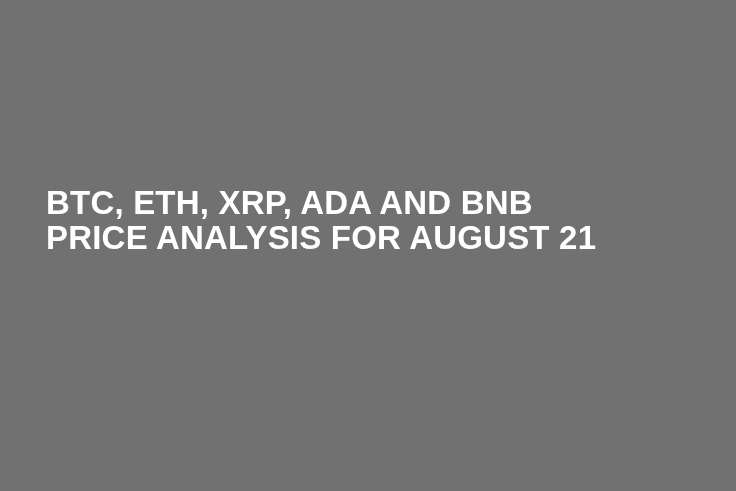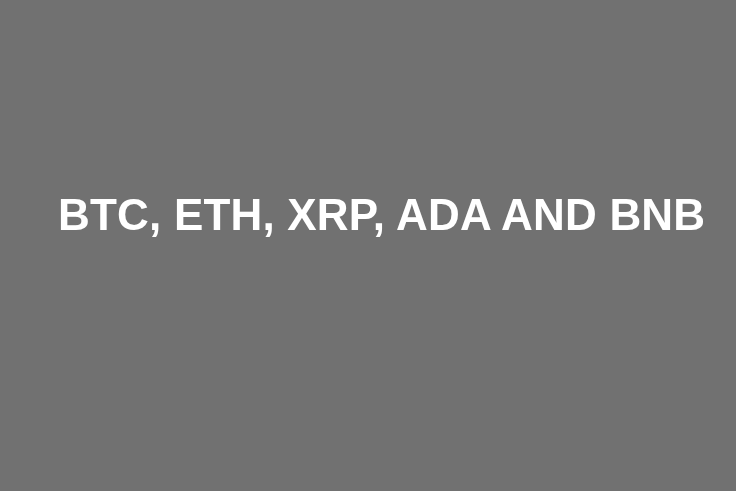--- a/index.html
+++ b/index.html
@@ -29,35 +29,36 @@
   
   .headline-block {
     position: absolute;
     left: 46px;
     top: 185px;
     width: 640px;
   }
 
   .headline-line {
     display: block;
-    margin: 12px;
+    margin: 0;
     padding: 0;
     color: #ffffff;
     font-family: "Liberation Sans", sans-serif;
     font-weight: 700;
-    font-size: 44px;
+    font-size: 33px;
     line-height: 35px;
     letter-spacing: 0.2px;
     text-transform: uppercase;
     white-space: nowrap;
     -webkit-font-smoothing: antialiased;
   }
 </style>
 </head>
 <body>
 
 <div class="hero-card">
 
   <div class="headline-block">
     <span class="headline-line">BTC, ETH, XRP, ADA AND BNB</span>
+    <span class="headline-line">PRICE ANALYSIS FOR AUGUST 21</span>
   </div>
 
 </div>
 
 </body></html>

